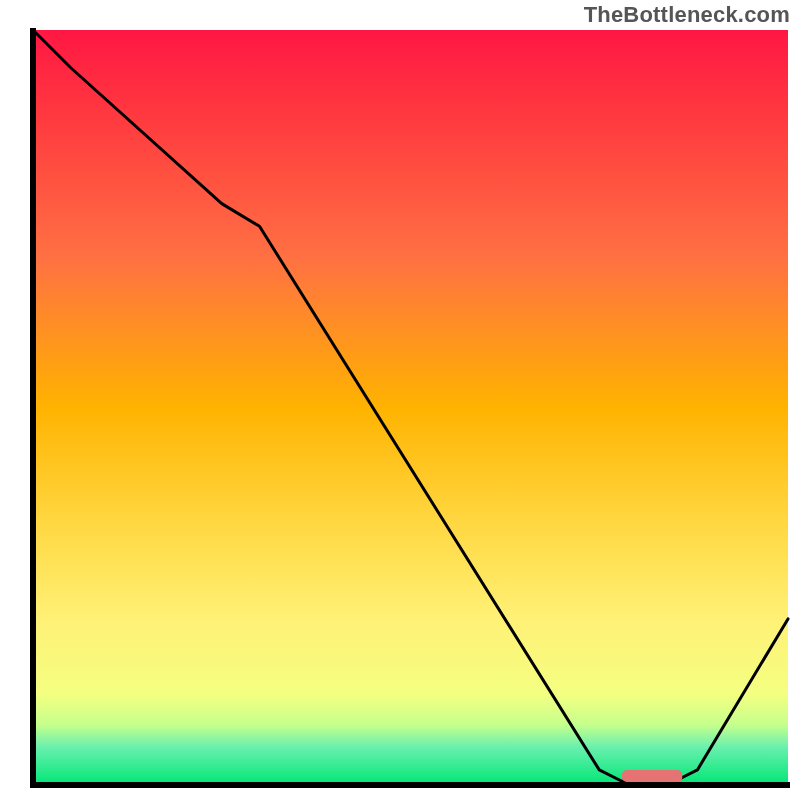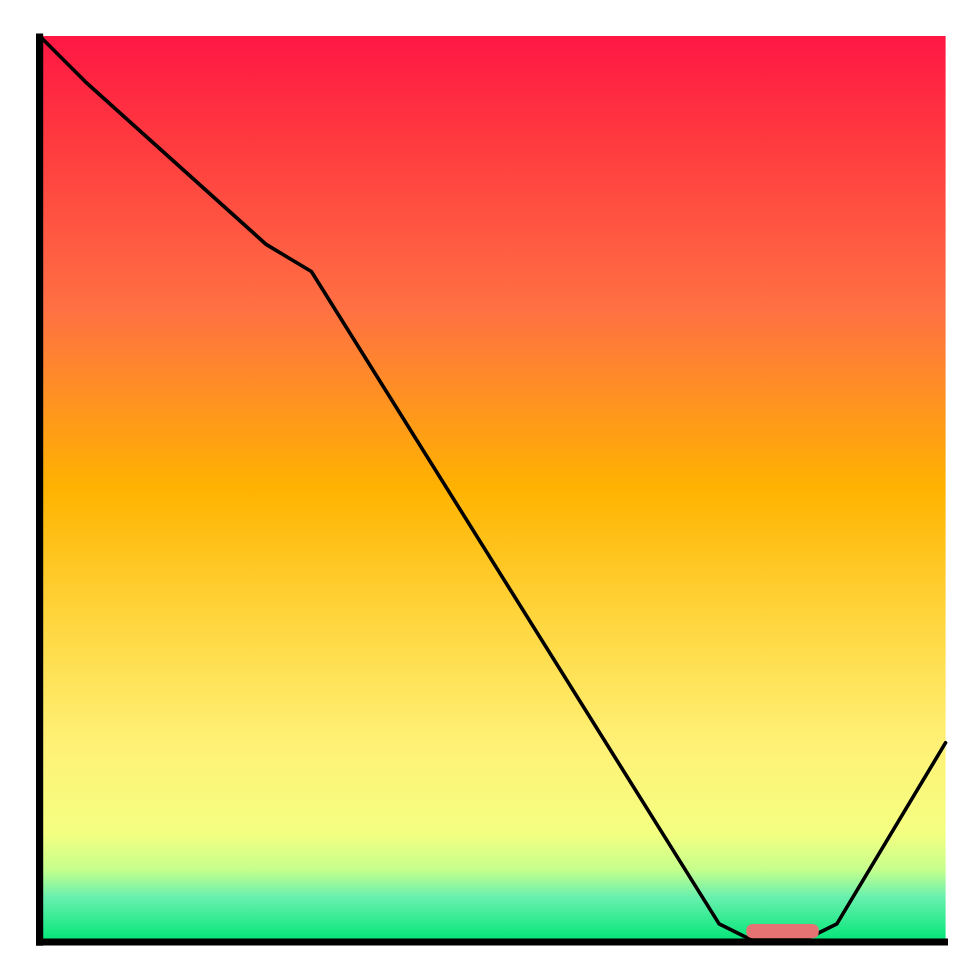--- a/index.html
+++ b/index.html
@@ -29,20 +29,21 @@
   svg.chart {
     position: absolute;
     top: 0;
     left: 0;
   }
 </style>
 </head>
 <body>
 
 <div class="container">
+  <div class="watermark">TheBottleneck.com</div>
 
   <svg class="chart" width="800" height="800">
     <defs>
       <linearGradient id="bg-grad" x1="0" y1="0" x2="0" y2="1">
           <stop offset="0%" stop-color="#ff1744"></stop>
           <stop offset="12%" stop-color="#ff3b3f"></stop>
           <stop offset="30%" stop-color="#ff7043"></stop>
           <stop offset="50%" stop-color="#ffb300"></stop>
           <stop offset="65%" stop-color="#ffd740"></stop>
           <stop offset="78%" stop-color="#fff176"></stop>

